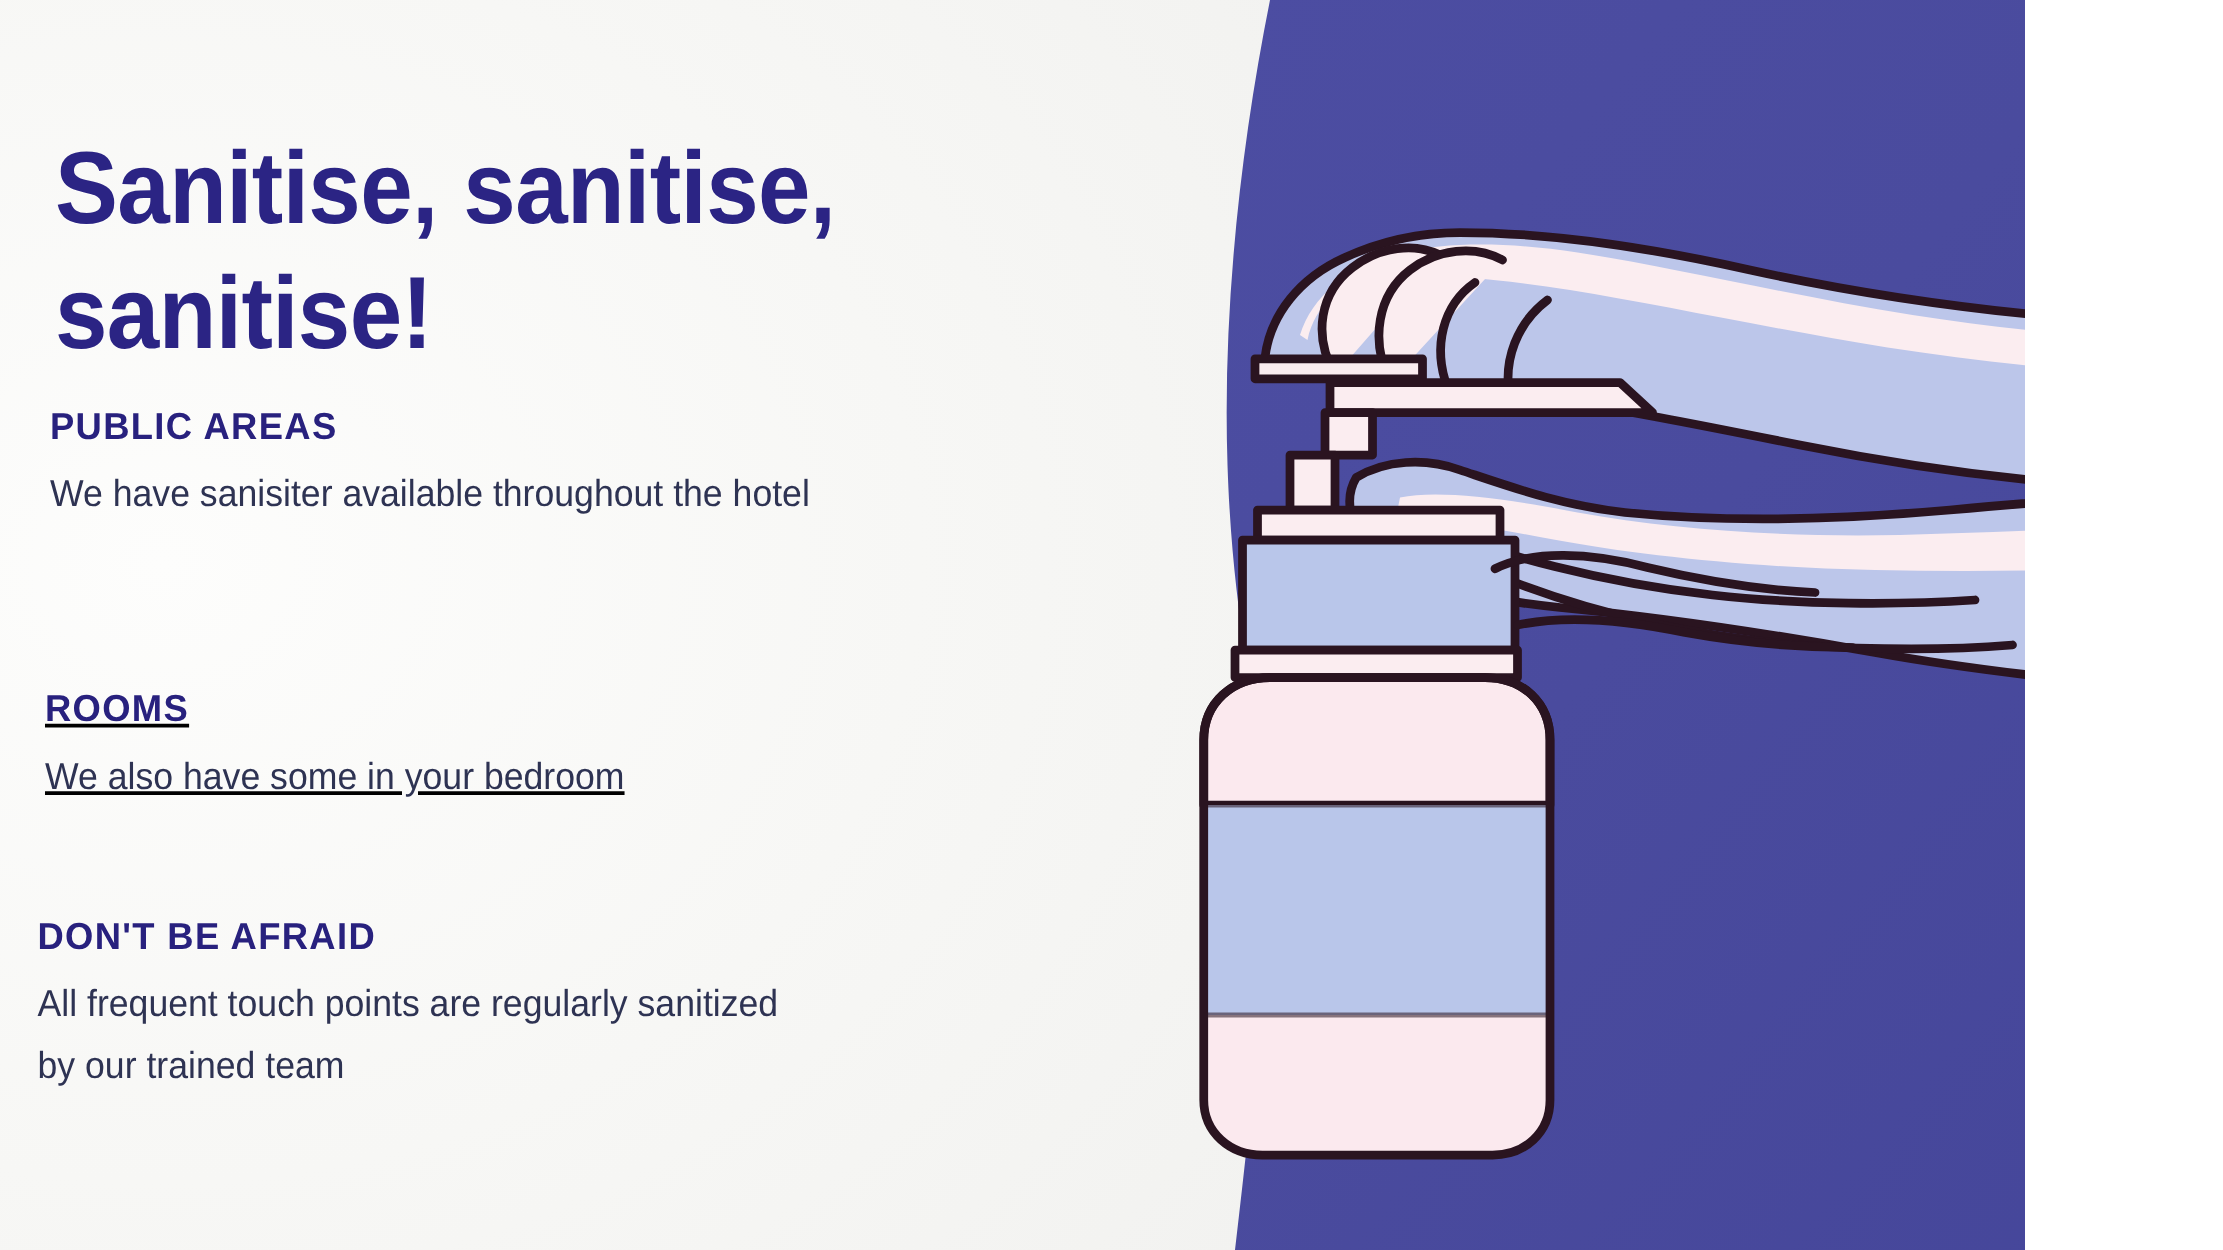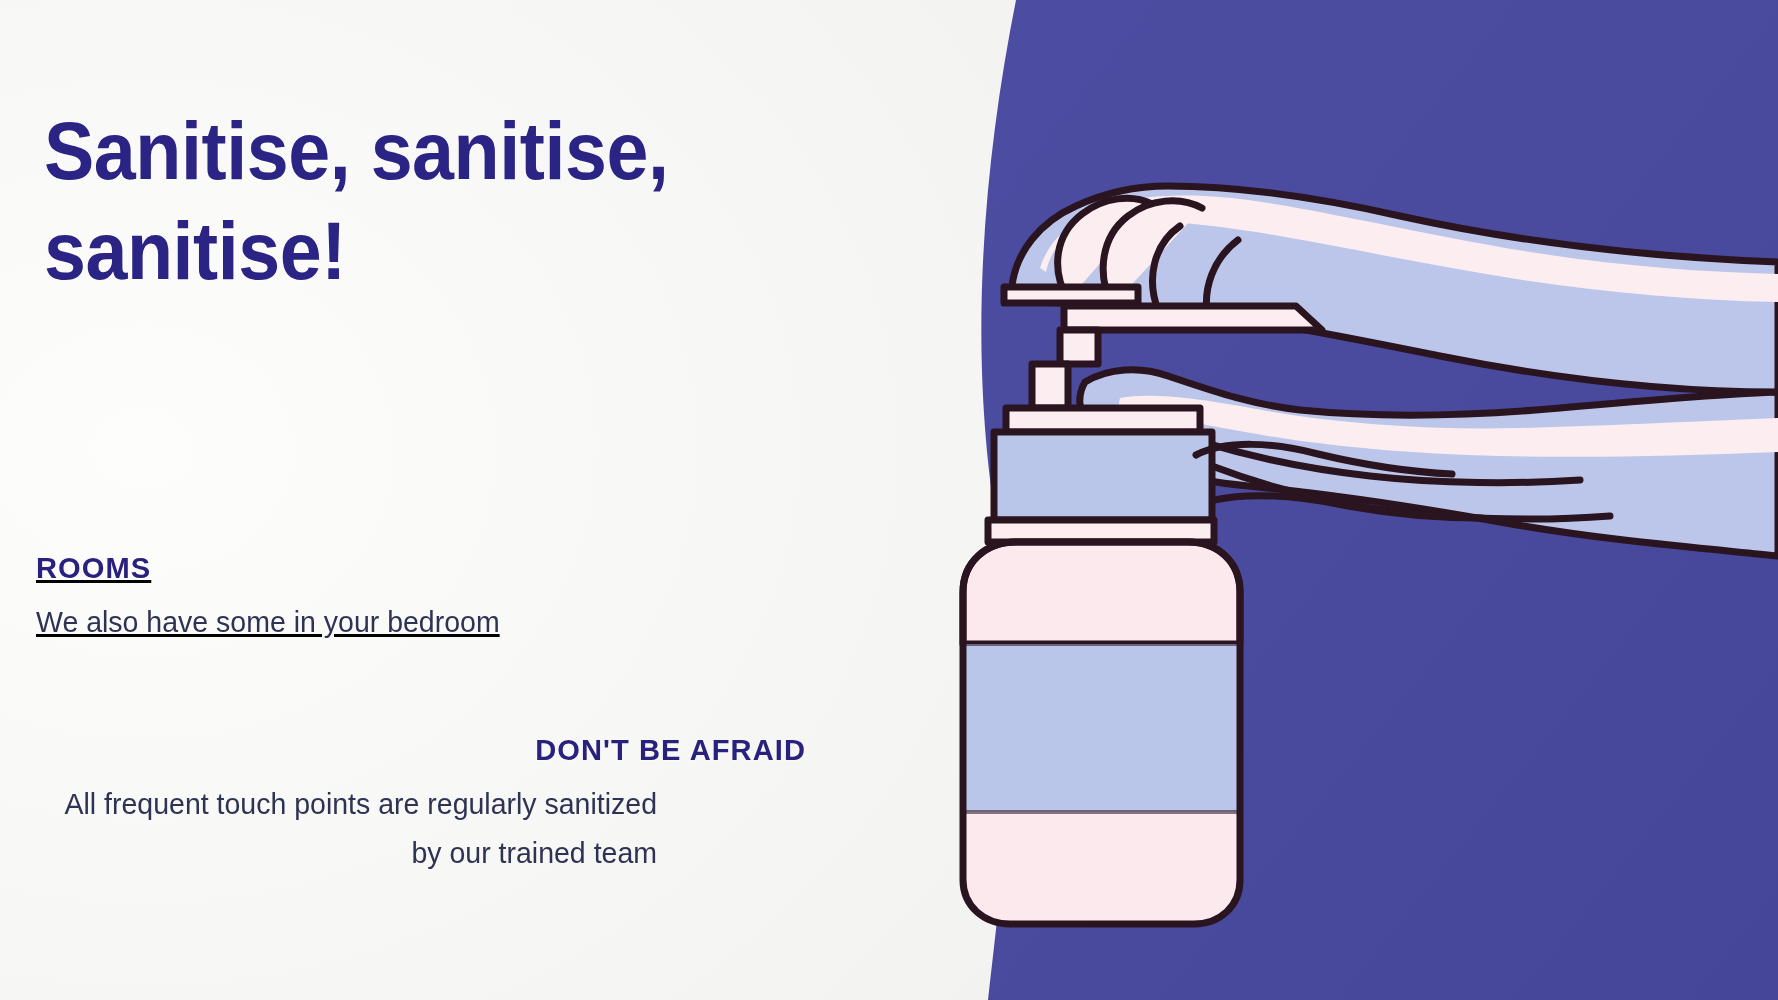--- a/index.html
+++ b/index.html
@@ -3,21 +3,21 @@
 <meta charset="utf-8">
 <title>Sanitise Hotel Notice</title>
 <style>
   html, body {
     margin: 0;
     padding: 0;
     background: #ffffff;
   }
   #poster {
     position: relative;
-    width: 1778px;
+    width: 1620px;
     height: 1000px;
     overflow: hidden;
     font-family: "Liberation Sans", sans-serif;
     background: #3b82f6;
   }
 
   
   .bg-left {
     position: absolute;
     inset: 0;
@@ -56,21 +56,21 @@
     transform-origin: left top;
     text-shadow: 0 1px 1px rgba(255,255,255,0.7);
   }
 
   .section {
     position: absolute;
     width: 800px;
   }
   .sec-1 { left: 2px;  top: 325px; }
   .sec-2 { left: -2px; top: 551px; text-decoration: underline; }
-  .sec-3 { left: -8px; top: 733px; text-align: right; }
+  .sec-3 { left: -8px; top: 733px; }
 
   .sec-heading {
     color: #28217E;
     font-weight: 700;
     font-size: 30px;
     letter-spacing: 1.1px;
     line-height: 1.1;
     margin: 0 0 14px 0;
     transform: scaleX(0.97);
     transform-origin: left center;
@@ -255,20 +255,24 @@
       <path d="M 1214 500
                C 1252 492, 1300 496, 1348 506
                C 1392 514, 1440 518, 1482 518" fill="none"></path>
     </g>
   </svg>
 
   <div class="text-col">
 
     <h1 class="headline">Sanitise, sanitise, sanitise!</h1>
 
+    <div class="section sec-1">
+      <h2 class="sec-heading">PUBLIC AREAS</h2>
+      <p class="sec-body">We have sanisiter available throughout the hotel</p>
+    </div>
 
     <div class="section sec-2">
       <h2 class="sec-heading">ROOMS</h2>
       <p class="sec-body">We also have some in your bedroom</p>
     </div>
 
     <div class="section sec-3">
       <h2 class="sec-heading">DON'T BE AFRAID</h2>
       <p class="sec-body">All frequent touch points are regularly sanitized by our trained team</p>
     </div>

